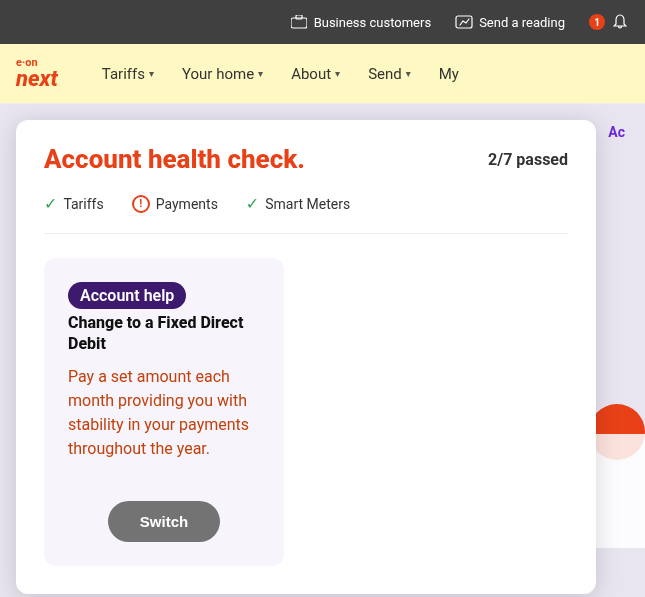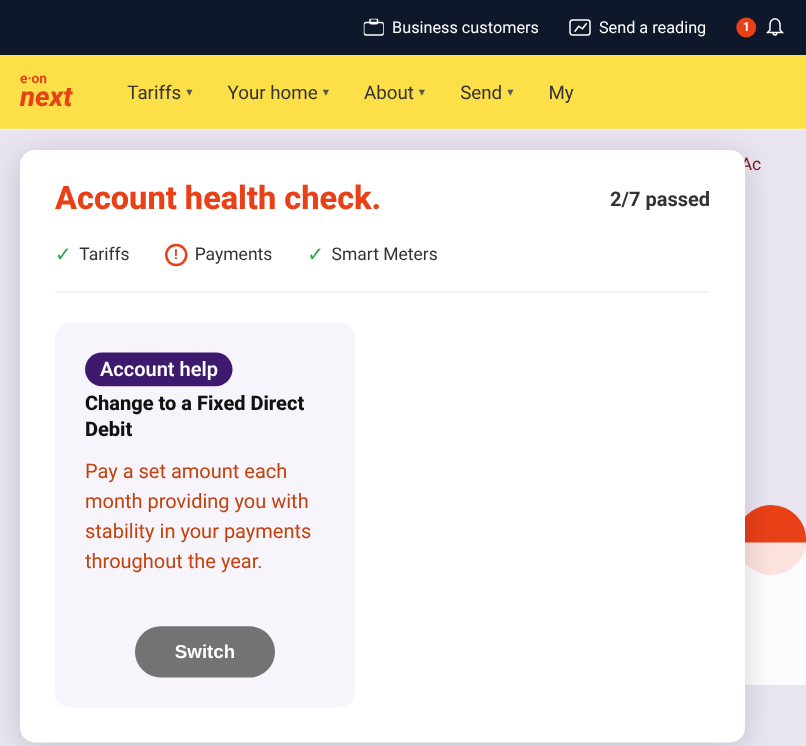--- a/index.html
+++ b/index.html
@@ -6,21 +6,21 @@
     body {
       font-family: -apple-system, BlinkMacSystemFont, 'Segoe UI', Roboto, sans-serif;
       width: 645px;
       height: 597px;
       overflow: hidden;
       position: relative;
     }
 
     
     .top-bar {
-      background: #0f172a;
+      background: #404040;
       height: 44px;
       display: flex;
       justify-content: flex-end;
       padding: 0 16px;
       gap: 24px;
     }
     .top-bar-item {
       display: flex;
       align-items: center;
       gap: 6px;
@@ -43,21 +43,21 @@
       height: 16px;
       font-size: 10px;
       display: flex;
       align-items: center;
       justify-content: center;
       font-weight: bold;
     }
 
     
     .nav-bar {
-      background: #fde047;
+      background: #fef9c3;
       height: 60px;
       display: flex;
       align-items: center;
       padding: 0 16px;
       border-bottom: 1px solid #eee;
       gap: 0;
     }
     .logo-area {
       margin-right: 32px;
     }
@@ -324,21 +324,21 @@
     <div class="nav-item">
       <span>My</span>
     </div>
   </div>
 </div>
 
 <div class="page-bg">
   <div class="bg-text-large">Wo</div>
   <div class="bg-subtext">192 G</div>
 
-  <div style="position:absolute; right:36px; top:20px; font-size:14px; font-weight:400; color:#7f1d1d;">Ac</div>
+  <div style="position:absolute; right:20px; top:20px; font-size:14px; font-weight:700; color:#6d28d9;">Ac</div>
 
   <div class="orange-circle"></div>
 
   <div class="left-purple-pill">
     <span>‹</span>
   </div>
 
   <div class="right-payment-box">
     <div style="font-weight:600;">t paym</div>
     <div>payme</div>

